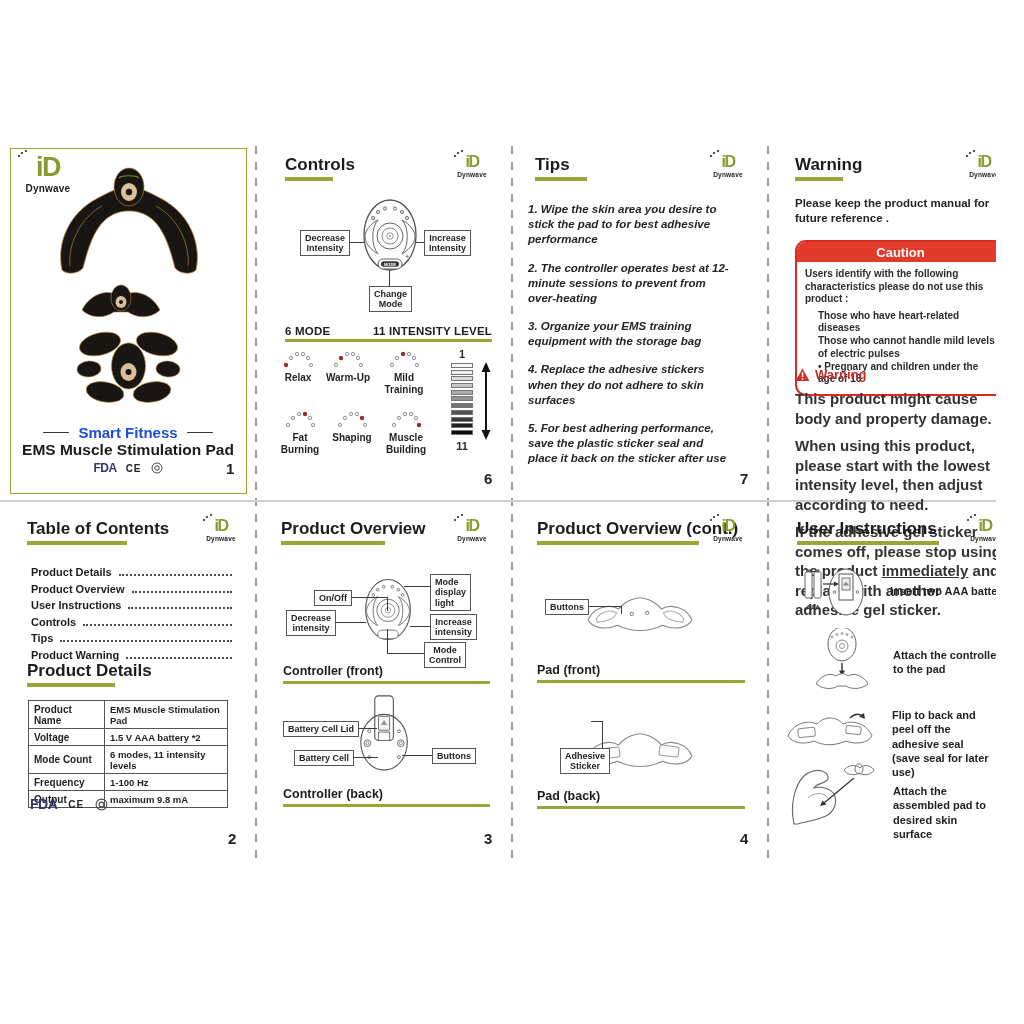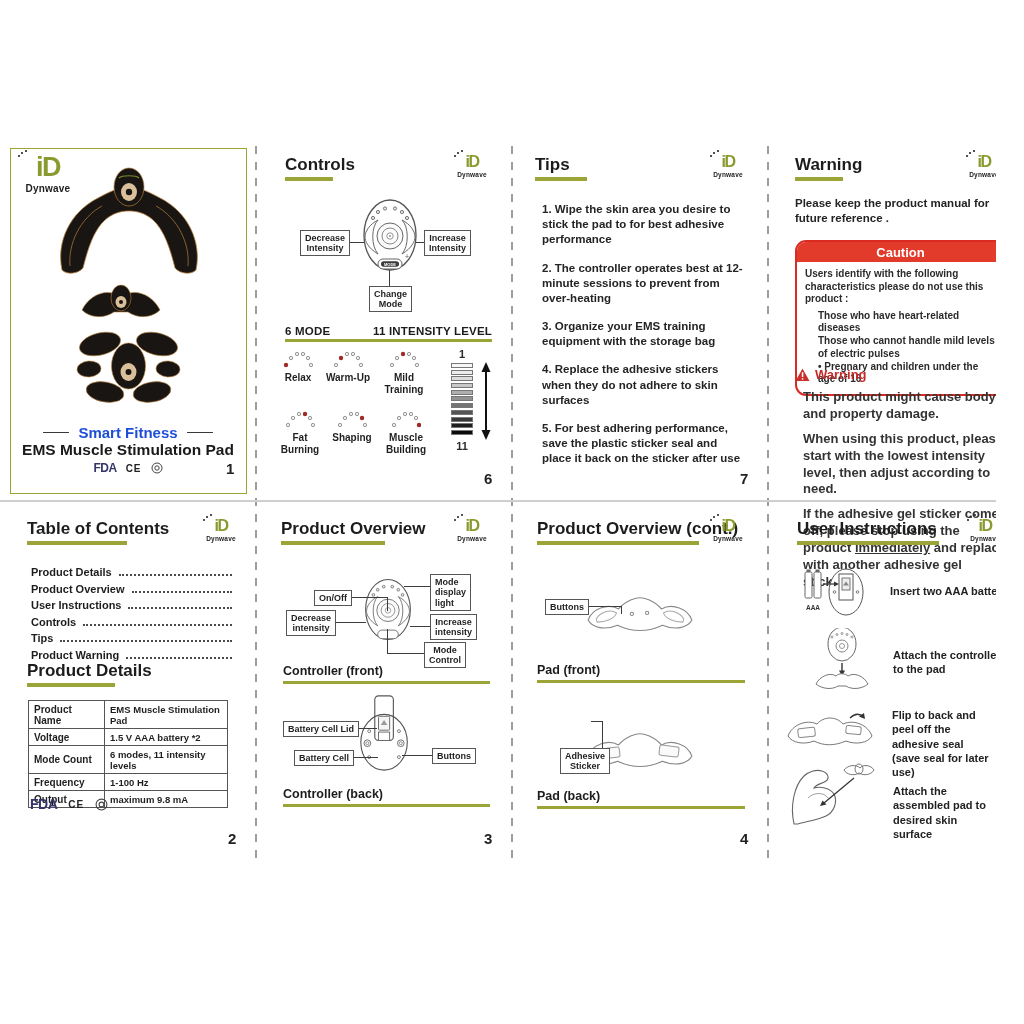--- a/index.html
+++ b/index.html
@@ -38,21 +38,21 @@
 .toc-leader{flex:1;border-bottom:2px dotted #4a4a4a;margin:0 2px 2px 7px;}
 .spec-table{border-collapse:collapse;font-size:10px;color:#1f1f1f;width:200px;}
 .spec-table td{border:1.3px solid #555;padding:2.5px 5px;font-weight:700;}
 .spec-table td.val{font-weight:700;font-size:9.5px;}
 .caution-box{position:absolute;border:2.5px solid #da2b23;border-radius:11px;background:#fff;overflow:hidden;}
 .caution-head{background:#e23a2b;color:#fff;text-align:center;font-weight:700;font-size:13px;padding:2.5px 0;}
 .caution-body{padding:6px 8px 8px;}
 .caution-intro{font-size:10px;font-weight:700;line-height:1.25;color:#2b2b2b;margin-bottom:4px;}
 .caution-item{font-size:10px;font-weight:700;line-height:1.28;color:#2b2b2b;padding-left:13px;}
 .warn-red{font-size:13px;font-weight:700;color:#c32a28;}
-.warn-para{font-size:13px;font-weight:700;line-height:1.3;color:#333;margin-bottom:8px;margin-left:8px;}
+.warn-para{font-size:15px;font-weight:700;line-height:1.3;color:#333;margin-bottom:8px;}
 .uword{text-decoration:underline;}
 .fda{font-weight:800;font-size:12px;color:#35356b;letter-spacing:-.5px;}
 .ce{font-weight:700;font-size:10px;color:#222;letter-spacing:1px;}
 .title-dash{display:inline-block;width:26px;height:1.5px;background:#3a3a3a;}
 .step-text{position:absolute;font-size:11px;font-weight:700;line-height:1.3;color:#222;}
 .tiny-caption{position:absolute;font-size:6.5px;font-weight:700;color:#333;text-align:center;}
 </style>
 </head>
 <body>
 
@@ -254,21 +254,21 @@
 
   <section class="panel" style="left:512px;top:140px;">
     <div class="hd" style="left:23px;top:16px;">
       <div class="heading">Tips</div>
       <div class="underline" style="width:52px;"></div>
     </div>
     <div class="logo" style="left:198px;top:14px;">
       <span class="mark">iD</span>
       <span class="name">Dynwave</span>
     </div>
-    <div style="position:absolute;left:30px;top:62px;width:206px;">
+    <div style="position:absolute;left:16px;top:62px;width:206px;font-style:italic;">
       <p class="tip">1. Wipe the skin area you desire to stick the pad to for best adhesive performance</p>
       <p class="tip">2. The controller operates best at 12-minute sessions to prevent from over-heating</p>
       <p class="tip">3. Organize your EMS training equipment with the storage bag</p>
       <p class="tip">4. Replace the adhesive stickers when they do not adhere to skin surfaces</p>
       <p class="tip">5. For best adhering performance, save the plastic sticker seal and place it back on the sticker after use</p>
     </div>
     <div class="page-num" style="left:228px;top:330px;">7</div>
   </section>
 
   <section class="panel" style="left:768px;top:140px;">

